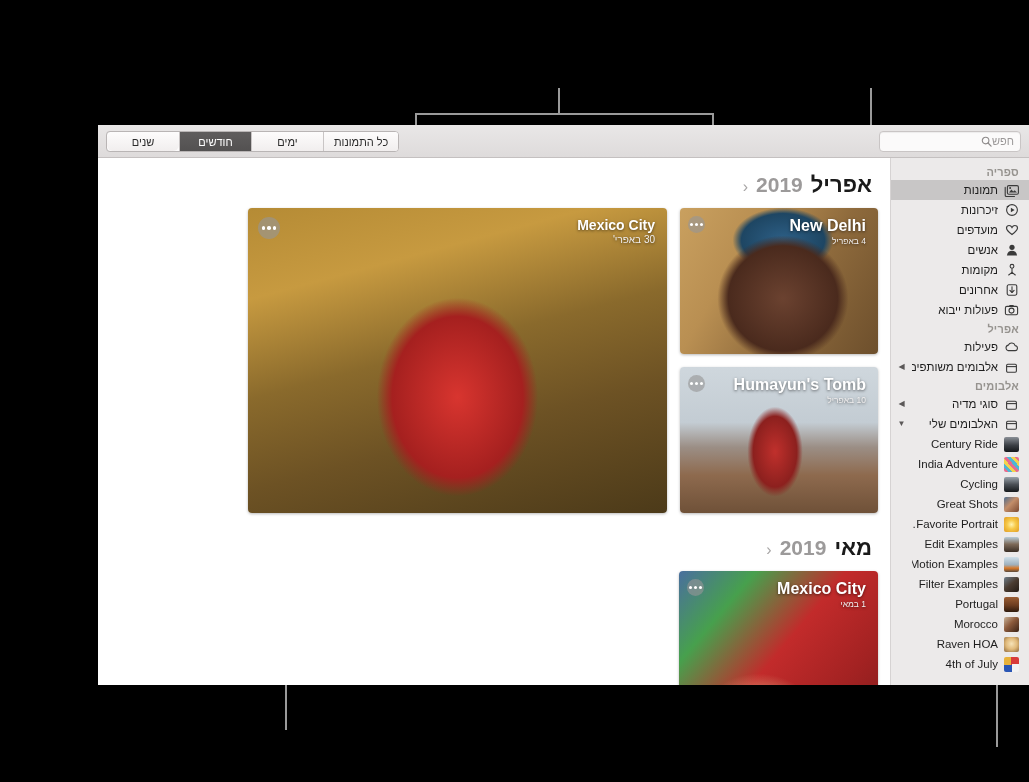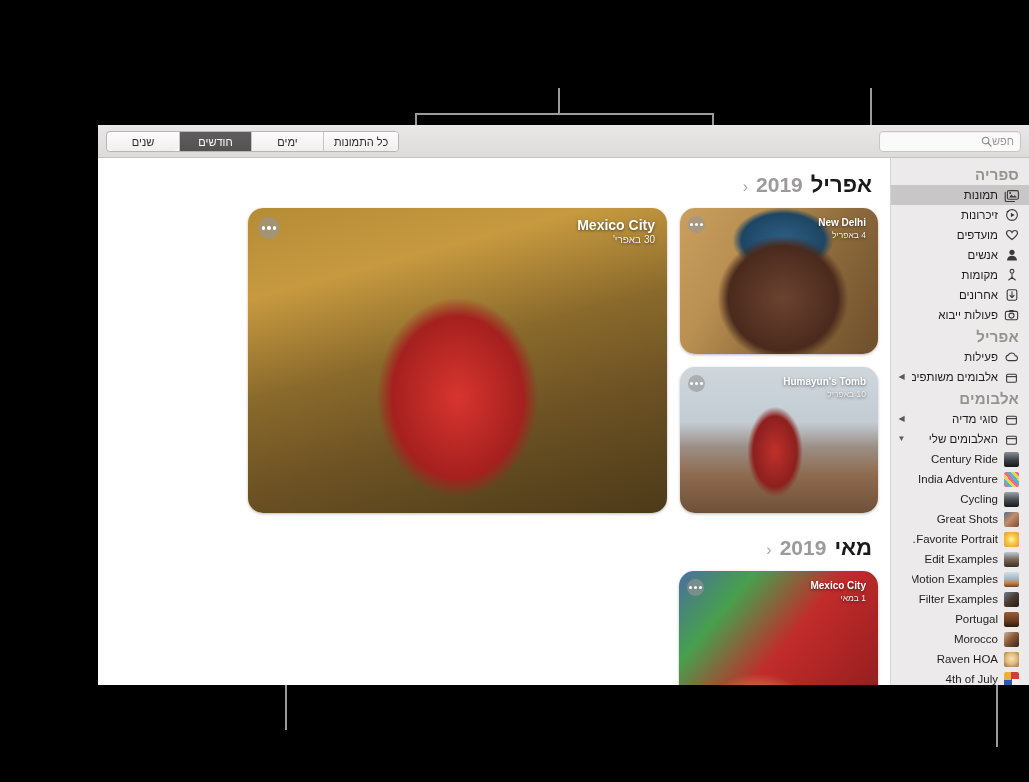--- a/index.html
+++ b/index.html
@@ -90,21 +90,21 @@
     width: 139px; height: 527px;
     background: #eceaea;
     border-left: 1px solid #d6d3d3;
     direction: rtl;
     padding-top: 5px;
     font-size: 11.5px;
     color: #1e1e1e;
     overflow: hidden;
   }
   .sb-head {
-    font-size: 15px; color: #96938f; font-weight: 600;
+    font-size: 11px; color: #96938f; font-weight: 600;
     padding: 3px 10px 2px 8px; letter-spacing: .2px;
   }
   .sb-row {
     display: flex; align-items: center; gap: 6px;
     height: 20px; padding: 0 10px 0 6px;
   }
   .sb-row.sel { background: #c8c6c6; }
   .sb-label { flex: 1 1 auto; text-align: right; font-size: 11.5px; white-space: nowrap; overflow: hidden; }
   .sb-ico { width: 15px; height: 15px; flex: 0 0 auto; display: flex; align-items: center; justify-content: center; }
   .sb-ico svg { display: block; }
@@ -124,29 +124,29 @@
     gap: 8px; padding: 4px 6px 10px 0; direction: rtl;
   }
   .sec-title { font-size: 22px; font-weight: 700; color: #1a1a1a; }
   .sec-year { font-size: 21px; font-weight: 700; color: #9c9a9a; }
   .sec-chev { font-size: 16px; color: #a8a6a6; font-weight: 400; }
 
   .row { display: flex; gap: 13px; direction: rtl; }
   .col { display: flex; flex-direction: column; gap: 13px; }
 
   .tile {
-    position: relative; border-radius: 15px; overflow: hidden;
+    position: relative; border-radius: 4px; overflow: hidden;
     box-shadow: 0 1px 3px rgba(0,0,0,.28);
   }
   .tile .cap {
     position: absolute; top: 9px; right: 12px; text-align: right;
     direction: rtl; text-shadow: 0 1px 3px rgba(0,0,0,.55);
   }
   .cap-title { color:#fff; font-size: 14px; font-weight: 700; line-height: 1.15; white-space: nowrap; }
-  .cap-title.sm { font-size: 10px; text-align: right; }
+  .cap-title.sm { font-size: 16px; text-align: right; }
   .cap-sub { color:#f0eeee; font-size: 10px; font-weight: 400; margin-top: 1px; }
   .cap-sub.sm { font-size: 8.5px; }
   .dots {
     position: absolute; top: 9px; left: 10px;
     width: 22px; height: 22px; border-radius: 50%;
     background: rgba(150,150,150,.62);
     display: flex; align-items: center; justify-content: center; gap: 2px;
   }
   .dots.sm { width: 17px; height: 17px; top: 8px; left: 8px; }
   .dots i { width: 3.5px; height: 3.5px; border-radius: 50%; background:#fff; display:block; }

